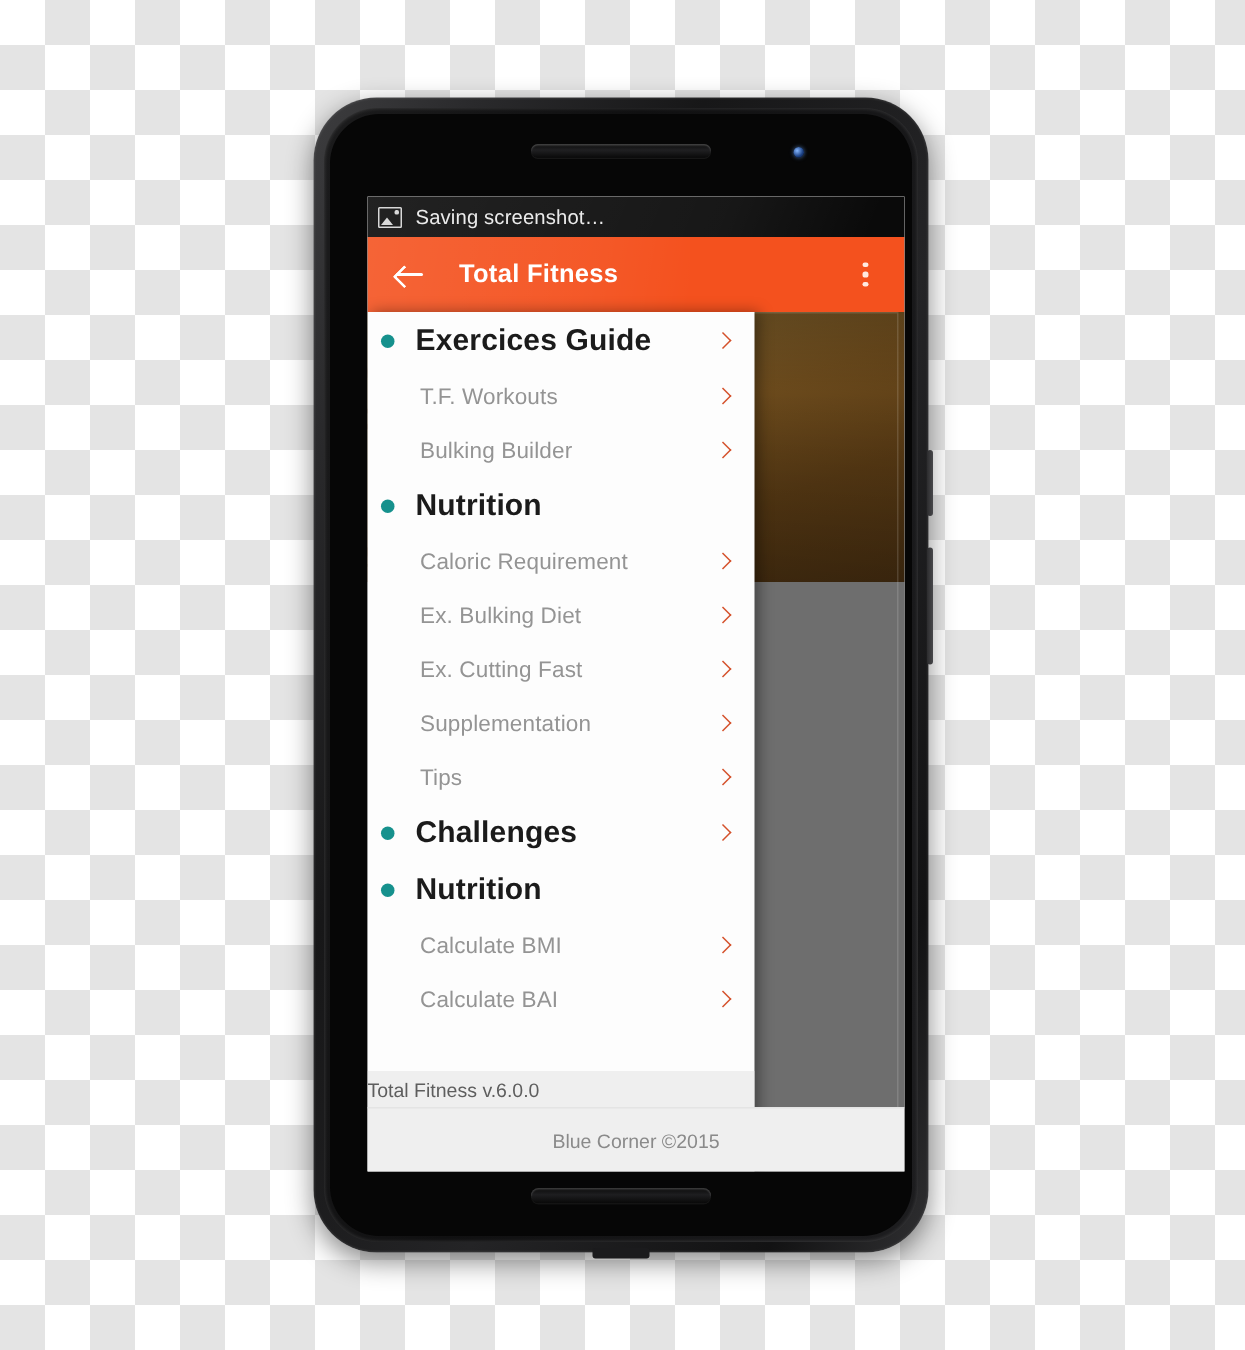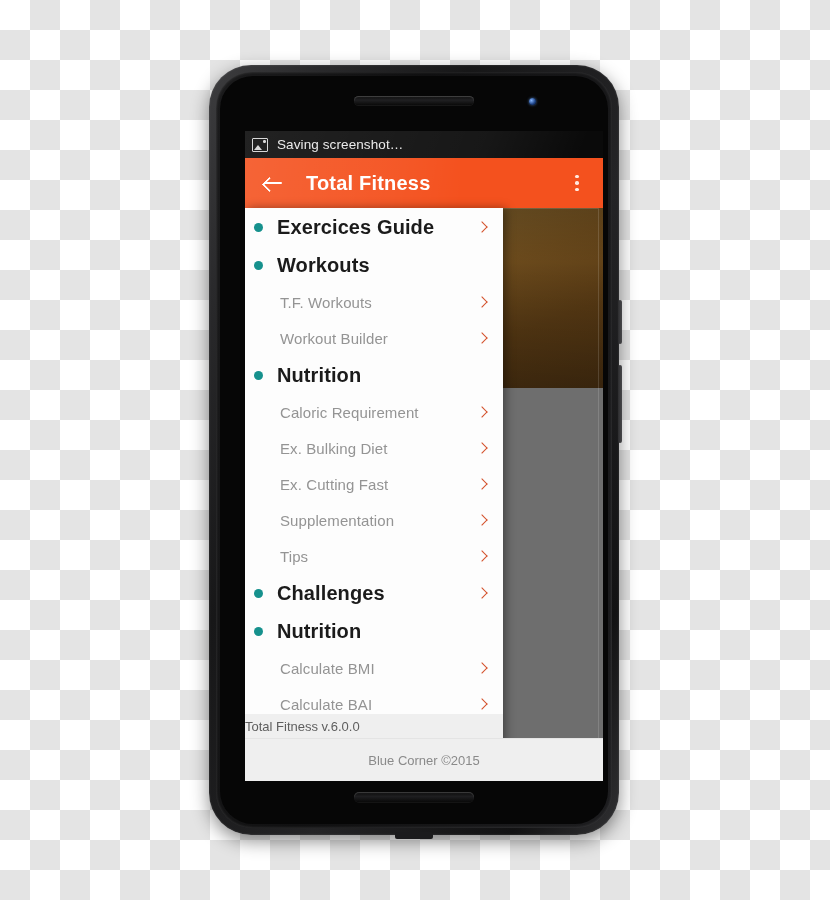--- a/index.html
+++ b/index.html
@@ -103,21 +103,21 @@
     width:26px;height:26px;position:relative;flex:0 0 auto;margin-left:3px;z-index:2;
   }
   .back-arrow:before{
     content:"";position:absolute;left:4px;top:12.2px;width:18px;height:2px;background:#fff;border-radius:1px;
   }
   .back-arrow:after{
     content:"";position:absolute;left:4px;top:8.6px;width:9px;height:9px;
     border-left:2px solid #fff;border-bottom:2px solid #fff;transform:rotate(45deg);border-radius:1px;
   }
   .tb-title{
-    color:#ffffff;font-size:20px;font-weight:bold;margin-left:20px;z-index:2;letter-spacing:.2px;
+    color:#ffffff;font-size:17px;font-weight:bold;margin-left:20px;z-index:2;letter-spacing:.2px;
   }
   .tb-spacer{flex:1;}
   .overflow{
     width:22px;height:26px;display:flex;flex-direction:column;justify-content:center;
     align-items:center;gap:3px;z-index:2;margin-right:3px;
   }
   .overflow span{width:3.5px;height:3.5px;border-radius:50%;background:#ffe9e0;display:block;}
 
   
   .content{
@@ -220,30 +220,26 @@
           <div class="content-frame"></div>
         </div>
 
         <div class="drawer">
           <div class="drawer-list" id="drawer-list">
               <div class="nav-item">
                 <div class="dot"></div>
                 <div class="nav-label">Exercices Guide</div>
                 <div class="chev"></div>
               </div>
-              <div class="nav-item">
-                <div class="dot"></div>
-                <div class="nav-label">Workouts</div>
-              </div>
               <div class="nav-item child">
                 <div class="nav-label">T.F. Workouts</div>
                 <div class="chev"></div>
               </div>
               <div class="nav-item child">
-                <div class="nav-label">Workout Builder</div>
+                <div class="nav-label">Bulking Builder</div>
                 <div class="chev"></div>
               </div>
               <div class="nav-item">
                 <div class="dot"></div>
                 <div class="nav-label">Nutrition</div>
               </div>
               <div class="nav-item child">
                 <div class="nav-label">Caloric Requirement</div>
                 <div class="chev"></div>
               </div>

